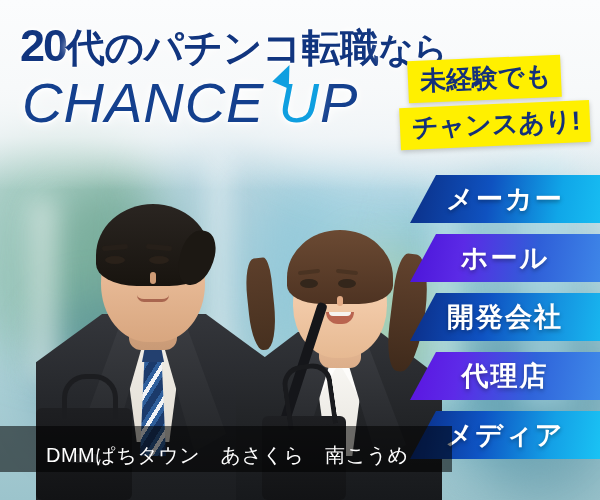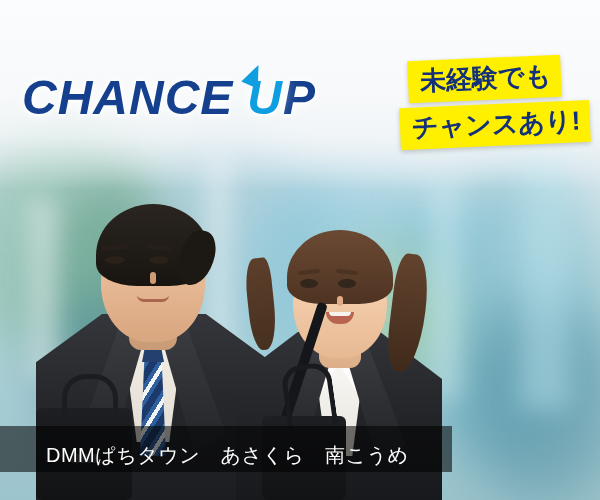--- a/index.html
+++ b/index.html
@@ -188,21 +188,21 @@
     position:absolute;left:20px;top:20px;
     font-size:39px;font-weight:bold;color:#11357f;
     letter-spacing:-0.5px;white-space:nowrap;
     text-shadow:0 0 7px #ffffff,0 0 14px #ffffff,0 1px 0 #ffffff;
   }
   .headline .num{font-size:45px;letter-spacing:-2px;}
   .headline .tail{font-size:34px;}
 
   .logo{
     position:absolute;left:22px;top:70px;
-    font-size:48px;font-weight:bold;font-style:italic;
+    font-size:56px;font-weight:normal;font-style:italic;
     color:#14408e;letter-spacing:1px;white-space:nowrap;
     text-shadow:0 0 8px #ffffff,0 0 16px #ffffff,0 2px 2px rgba(255,255,255,.9);
   }
   .logo .up{color:#0f9fe0;margin-left:14px;position:relative;display:inline-block;}
   .logo .up .arrow{
     position:absolute;left:-2px;top:-6px;width:0;height:0;
     border-left:9px solid transparent;border-right:9px solid transparent;
     border-bottom:22px solid #0f9fe0;transform:rotate(24deg);
   }
   .logo .p{color:#14408e;}
@@ -305,28 +305,48 @@
       <div class="w-eyeR"></div>
       <div class="w-nose"></div>
       <div class="w-mouth"></div>
     </div>
 
     <div class="bag bagL"></div>
     <div class="strap"></div>
     <div class="bag bagR"></div>
   </div>
 
+  <div class="headline">
+    <span class="num">20</span><span class="mid">代のパチンコ転職</span><span class="tail">なら</span>
+  </div>
 
   <div class="logo">
     <span>CHANCE</span><span class="up"><span class="arrow"></span><span>U</span></span><span class="p">P</span>
   </div>
 
   <div class="badge">
     <div class="badge-line badge-1">未経験でも</div>
     <div class="badge-line badge-2">チャンスあり!</div>
   </div>
 
+  <div class="cats">
+    <div class="cat cat-1">
+      <span class="cat-label">メーカー</span>
+    </div>
+    <div class="cat cat-2">
+      <span class="cat-label">ホール</span>
+    </div>
+    <div class="cat cat-3">
+      <span class="cat-label">開発会社</span>
+    </div>
+    <div class="cat cat-4">
+      <span class="cat-label">代理店</span>
+    </div>
+    <div class="cat cat-5">
+      <span class="cat-label">メディア</span>
+    </div>
+  </div>
 
   <div class="caption">
     <span class="caption-text">DMMぱちタウン　あさくら　南こうめ</span>
   </div>
 
 </div>
 
 </body></html>

